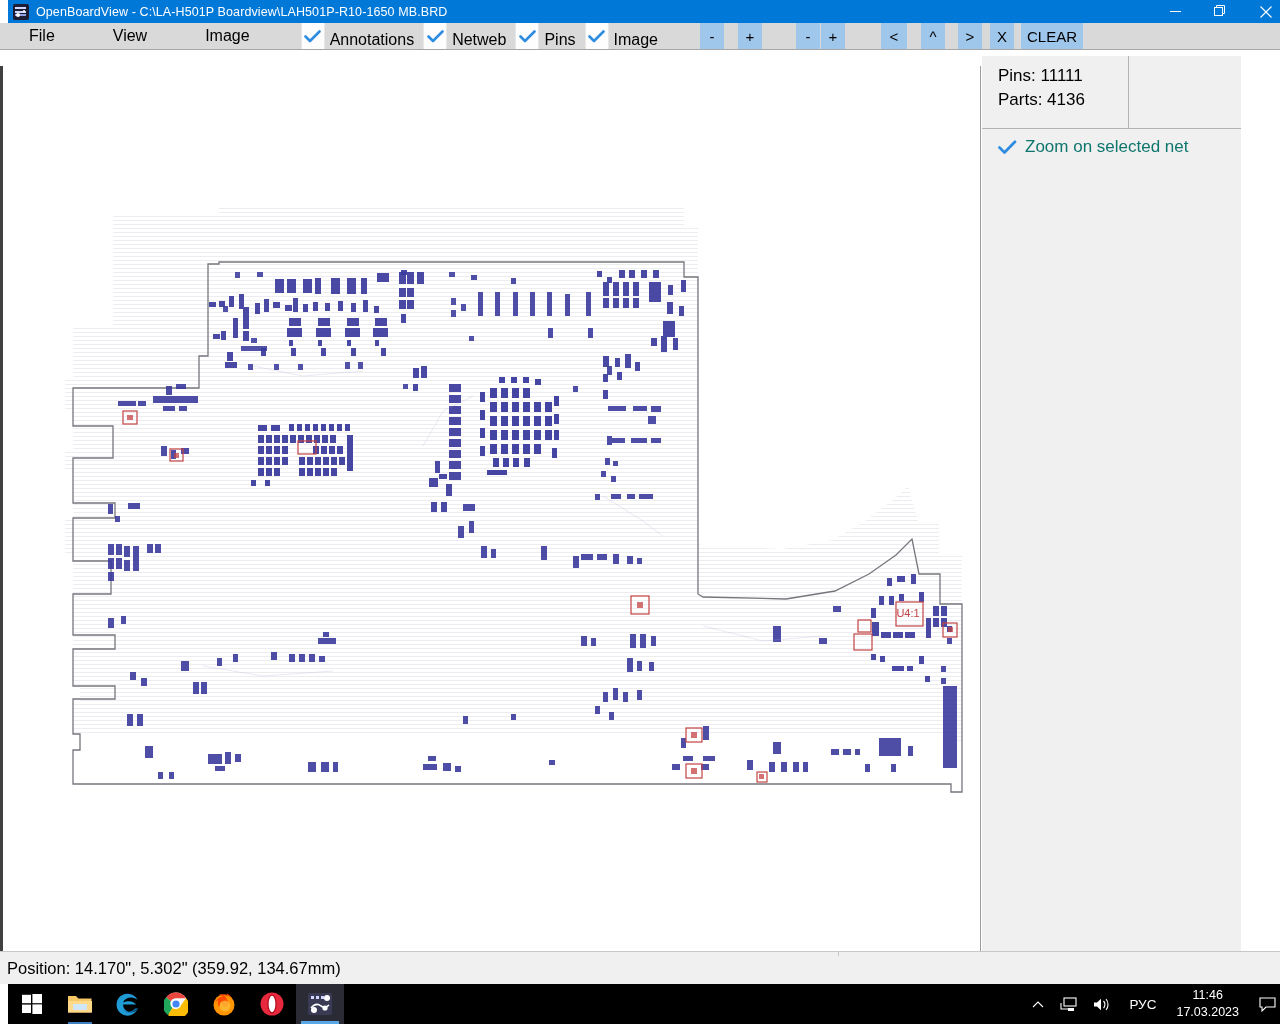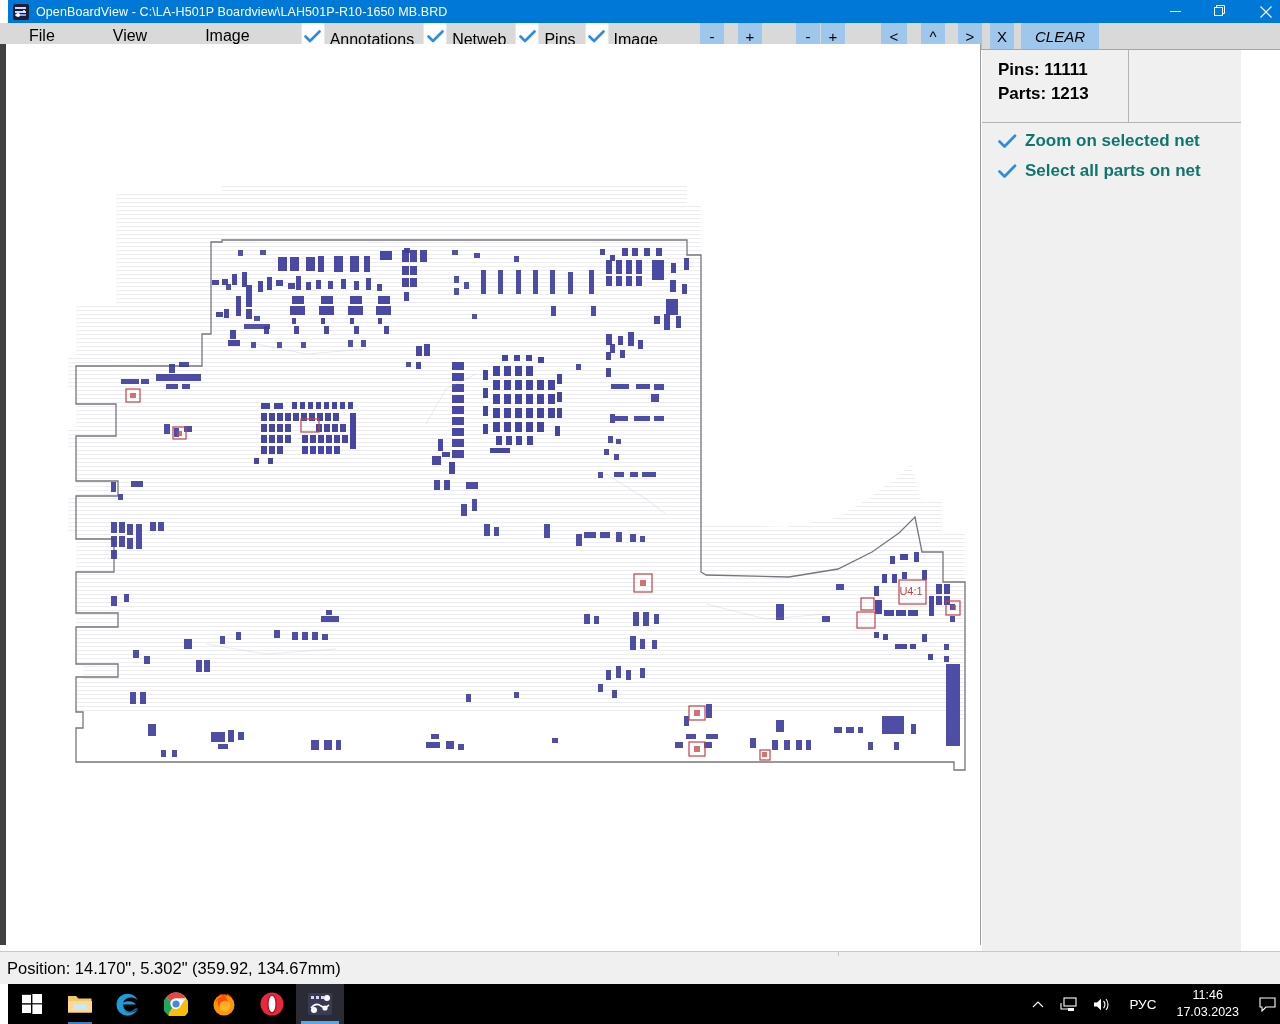--- a/index.html
+++ b/index.html
@@ -62,36 +62,35 @@
   .chk svg{ display:block; }
   .tb-check .lbl{ font-size:16px; color:#000; }
 
   .tb-btn{
     background:#9fc7ec; color:#000; font-size:15px;
     display:flex; align-items:center; justify-content:center;
     min-width:24px; margin:0; height:26px;
   }
   .tb-gap{ width:14px; background:#d9d9d9; height:26px; }
   .tb-gap.xwide{ width:33px; }
-  .tb-btn.pad{ padding:0 14px;font-style:italic; }
+  .tb-btn.pad{ padding:0 6px; }
 
   
   .canvas{
-    position:absolute; left:0; top:44px; width:981px; height:901px;
+    position:absolute; left:0; top:66px; width:981px; height:901px;
     background:#ffffff; border-right:1px solid #9c9c9c;
-    border-left:6px solid #404040;
+    border-left:3px solid #404040;
     overflow:hidden;
   }
   .board-svg{ position:absolute; left:0; top:0; }
 
   
   .sidepanel{
-    position:absolute; left:982px; top:50px; width:259px; height:901px;
+    position:absolute; left:982px; top:56px; width:259px; height:901px;
     background:#f0f0f0;
-    font-weight:bold;
   }
   .stats{
     display:flex; height:73px; border-bottom:1px solid #b4b4b4;
     background:#f0f0f0;
   }
   .stat-col{
     padding:8px 10px 0 16px; font-size:17px; color:#000; line-height:1.42;
   }
   .stat-col.left{ width:147px; border-right:1px solid #b4b4b4; }
   .stat-col.right{ flex:1; }
@@ -718,41 +717,33 @@
         <path d="M200,600 L260,610 L330,605"></path>
         <path d="M700,560 L760,575 L820,570"></path>
       </g>
     </svg>
   </div>
 
   <div class="sidepanel">
     <div class="stats">
       <div class="stat-col left">
         <div class="stat-line">Pins: 11111</div>
-        <div class="stat-line">Parts: 1213</div>
+        <div class="stat-line">Parts: 4136</div>
       </div>
     </div>
 
     <div class="opt">
       <span class="chk2">
         <svg width="19" height="15" viewBox="0 0 19 15">
             <path d="M1.5 7.5 L6.5 12.5 L17 1.8" fill="none" stroke="#2d8ce0" stroke-width="2.7" stroke-linecap="round" stroke-linejoin="round"></path>
           </svg>
       </span>
       <span class="olbl">Zoom on selected net</span>
     </div>
 
-    <div class="opt">
-      <span class="chk2">
-        <svg width="19" height="15" viewBox="0 0 19 15">
-            <path d="M1.5 7.5 L6.5 12.5 L17 1.8" fill="none" stroke="#2d8ce0" stroke-width="2.7" stroke-linecap="round" stroke-linejoin="round"></path>
-          </svg>
-      </span>
-      <span class="olbl">Select all parts on net</span>
-    </div>
   </div>
 
   <div class="statusbar">
     <div class="status-sep"></div>
     <div class="status-left">Position: 14.170", 5.302" (359.92, 134.67mm)</div>
   </div>
 
   <div class="taskbar">
     <div class="tb-icon start">
       <svg width="20" height="20" viewBox="0 0 20 20">

